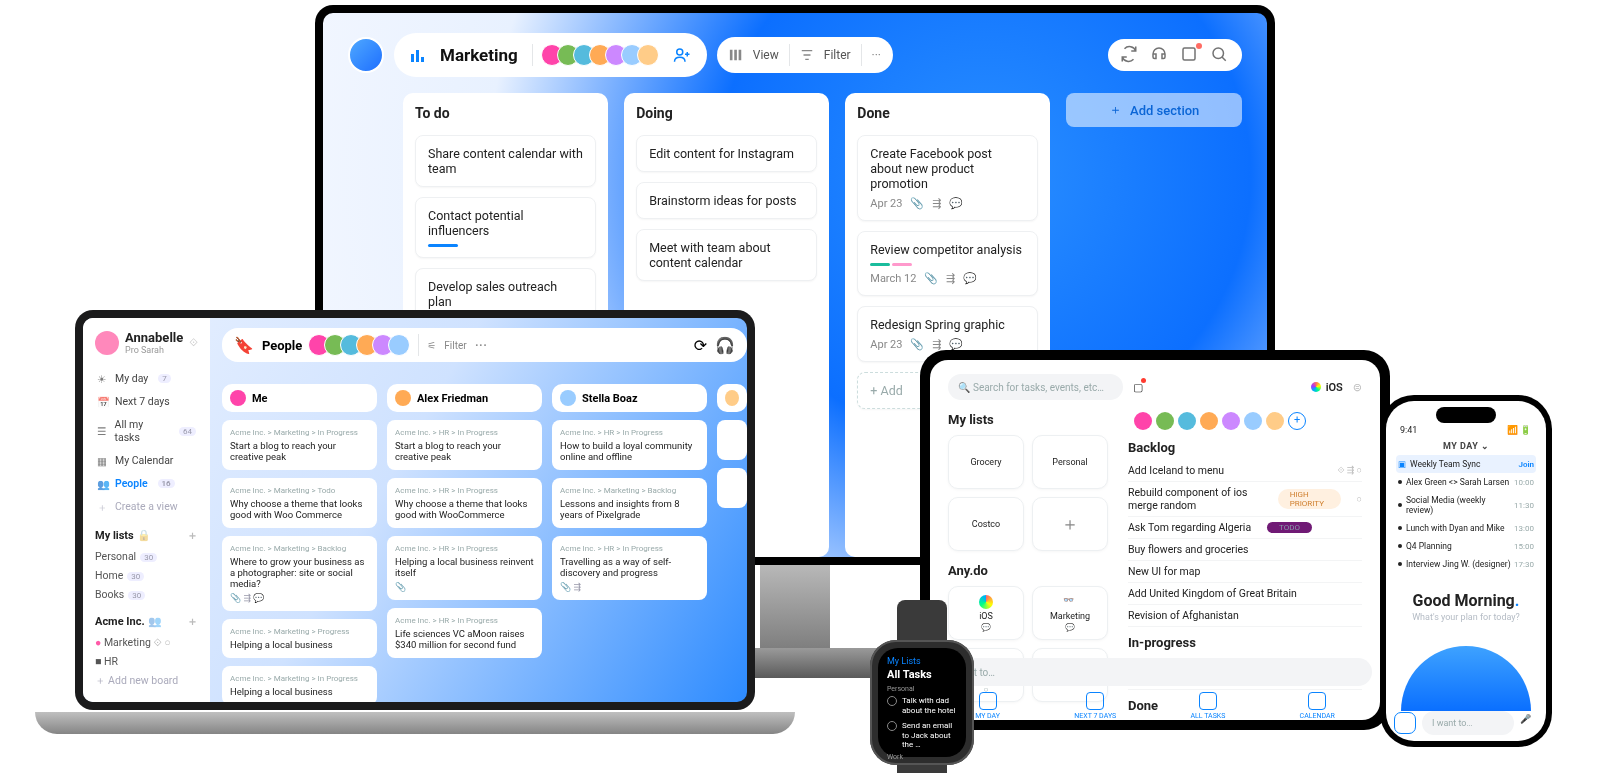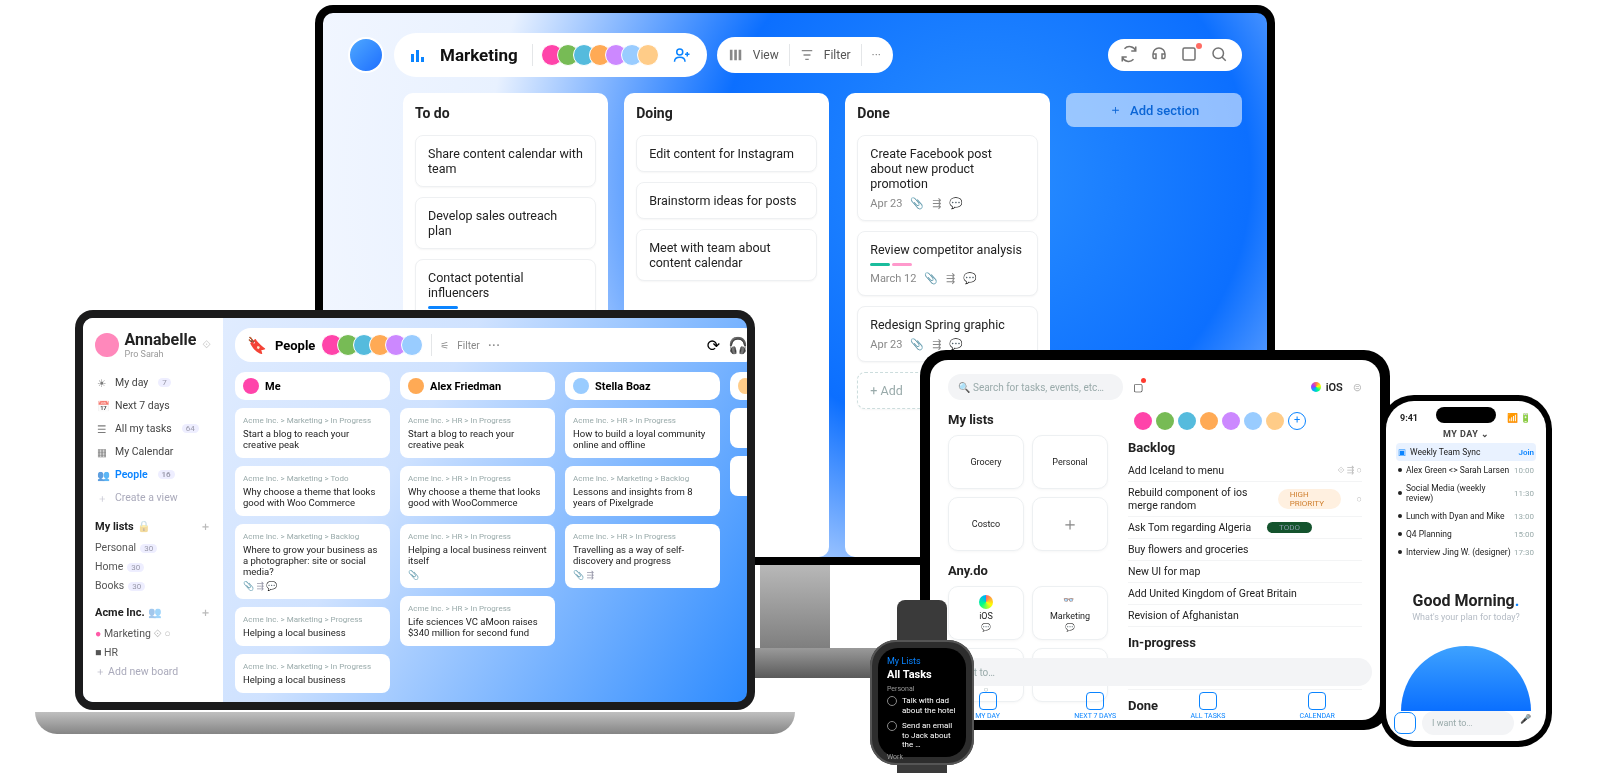--- a/index.html
+++ b/index.html
@@ -32,34 +32,34 @@
 
   
   .laptop-wrap{position:absolute;left:75px;top:310px;z-index:3;}
   .laptop{width:680px;height:400px;background:#1b1b1c;border-radius:18px;padding:8px;}
   .laptop-screen{width:100%;height:100%;background:linear-gradient(120deg,#e9f1ff 0%,#cfe2ff 45%,#2d8bff 100%);border-radius:10px;overflow:hidden;display:flex;}
   .laptop-base{width:760px;height:22px;background:linear-gradient(#bfbfbf,#858585);border-radius:0 0 40px 40px;margin-left:-40px;margin-top:2px;}
 
   .lp-side{width:140px;background:#fff;height:100%;padding:12px;font-size:11px;color:#222;}
   .lp-user{display:flex;align-items:center;gap:6px;margin-bottom:12px;}
   .lp-user .av{width:24px;height:24px;border-radius:50%;background:#f8b;}
-  .lp-user .nm{font-weight:700;font-size:16px;}
+  .lp-user .nm{font-weight:700;font-size:13px;}
   .lp-user .sub{font-size:9px;color:#999;}
   .lp-nav-item{display:flex;align-items:center;gap:6px;padding:5px 2px;color:#444;font-size:10.5px;cursor:pointer;}
   .lp-nav-item.active{color:#0a84ff;font-weight:600;}
   .lp-nav-item .dot{width:12px;height:12px;opacity:.7;}
   .lp-sect{font-weight:700;font-size:11px;margin:10px 0 4px;display:flex;align-items:center;gap:4px;}
   .lp-lst{font-size:10.5px;color:#555;padding:3px 0;}
   .lp-badge{font-size:8px;background:#eef;color:#99a;padding:0 4px;border-radius:6px;margin-left:4px;}
 
   .lp-main{flex:1;padding:10px 12px;}
   .lp-top{display:flex;align-items:center;gap:8px;background:#fff;border-radius:16px;padding:6px 12px;margin-bottom:10px;}
   .lp-top-title{font-weight:700;font-size:13px;}
   .lp-cols{display:flex;gap:10px;}
-  .lp-col{background:rgba(255,255,255,.0);width:155px;display:flex;flex-direction:column;gap:8px;}
+  .lp-col{background:rgba(255,255,255,.0);width:155px;display:flex;flex-direction:column;gap:8px;margin-top:12px;}
   .lp-col-hd{background:#fff;border-radius:10px;padding:6px 8px;display:flex;align-items:center;gap:6px;font-weight:700;font-size:11px;}
   .lp-col-hd .av{width:16px;height:16px;border-radius:50%;}
   .lp-card{background:#fff;border-radius:8px;padding:8px;font-size:9.5px;color:#222;position:relative;}
   .lp-card .crumb{font-size:8px;color:#9aa;margin-bottom:3px;}
   .lp-card .avr{position:absolute;right:6px;bottom:6px;width:14px;height:14px;border-radius:50%;}
   .lp-card .ic{font-size:9px;color:#99a;margin-top:4px;}
 
   
   .watch{position:absolute;left:870px;top:600px;width:104px;z-index:5;}
   .watch-body{width:104px;height:125px;background:#2d2d2d;border-radius:26px;padding:8px;box-shadow:inset 0 0 0 2px #555;}
@@ -93,29 +93,29 @@
   .tab-bottom{position:absolute;bottom:10px;left:18px;right:18px;}
   .tab-dock{display:flex;justify-content:space-around;align-items:end;margin-top:6px;}
   .tab-dock .dk{font-size:7px;color:#0a84ff;text-align:center;}
   .tab-dock .dk .ic{width:18px;height:18px;margin:0 auto 2px;border:1px solid #0a84ff;border-radius:4px;}
   .tab-want{background:#f3f4f6;border-radius:14px;height:28px;display:flex;align-items:center;padding:0 12px;font-size:10px;color:#9aa;margin-bottom:6px;}
 
   
   .phone{position:absolute;left:1380px;top:395px;width:172px;height:352px;background:#000;border-radius:34px;padding:6px;z-index:6;}
   .phone-scr{width:100%;height:100%;background:#fff;border-radius:28px;overflow:hidden;position:relative;font-size:9px;color:#222;}
   .notch{position:absolute;top:6px;left:50%;transform:translateX(-50%);width:60px;height:16px;background:#000;border-radius:10px;}
-  .ph-status{display:flex;justify-content:space-between;padding:12px 14px 2px;font-size:9px;font-weight:700;}
+  .ph-status{display:flex;justify-content:space-between;padding:24px 14px 2px;font-size:9px;font-weight:400;}
   .ph-head{text-align:center;font-size:9px;font-weight:700;letter-spacing:.5px;color:#444;margin:4px 0;}
   .ph-list{padding:0 10px;}
   .ph-row{display:flex;align-items:center;justify-content:space-between;padding:4px 2px;font-size:8.5px;}
   .ph-row.active{background:#e9f2ff;border-radius:4px;}
   .ph-row .l{display:flex;gap:4px;align-items:center;}
   .ph-row .bullet{width:4px;height:4px;background:#222;border-radius:50%;}
   .ph-row .r{color:#9aa;font-size:8px;}
-  .ph-hero{text-align:center;margin-top:30px;}
+  .ph-hero{text-align:center;margin-top:18px;}
   .ph-hero h2{font-size:16px;font-weight:700;}
   .ph-hero h2 .dot{color:#0a84ff;}
   .ph-hero p{font-size:9px;color:#b5bcc5;margin-top:2px;}
   .ph-arc{position:absolute;bottom:30px;left:50%;transform:translateX(-50%);width:130px;height:65px;border-radius:130px 130px 0 0;background:linear-gradient(180deg,#3ea2ff,#0a6fff);}
   .ph-bot{position:absolute;bottom:6px;left:8px;right:8px;display:flex;align-items:center;gap:6px;}
   .ph-bot .hm{width:22px;height:22px;border:1.5px solid #0a84ff;border-radius:7px;}
   .ph-bot .inp{flex:1;background:#f3f4f6;border-radius:14px;height:24px;display:flex;align-items:center;padding:0 10px;font-size:9px;color:#9aa;}
   .ph-bot .mic{width:18px;height:18px;color:#0a84ff;}
 
   
@@ -204,22 +204,22 @@
               <path d="M21 21l-5-5"></path>
             </svg>
           </span>
     </div>
   </div>
 
   <div class="mk-board">
     <div class="mk-col">
       <div class="mk-col-title">To do</div>
       <div class="mk-card"><span>Share content calendar with team</span></div>
+      <div class="mk-card"><span>Contact potential influencers</span><div style="height:3px;width:30px;background:#0a84ff;border-radius:2px;margin-top:6px;"></div></div>
       <div class="mk-card"><span>Develop sales outreach plan</span></div>
-      <div class="mk-card"><span>Contact potential influencers</span><div style="height:3px;width:30px;background:#0a84ff;border-radius:2px;margin-top:6px;"></div></div>
       <div class="mk-card"><span>Review the card designs by Sophie</span><div class="meta">
               <span>4  ·  14</span>
             </div></div>
     </div>
 
     <div class="mk-col">
       <div class="mk-col-title">Doing</div>
       <div class="mk-card"><span>Edit content for Instagram</span></div>
       <div class="mk-card"><span>Brainstorm ideas for posts</span></div>
       <div class="mk-card"><span>Meet with team about content calendar</span><div class="avr c3"></div></div>
@@ -487,21 +487,21 @@
             <span>Add Iceland to menu</span>
             <span style="margin-left:auto;font-size:9px;color:#bbb;">⟐ ⇶ ○</span>
           </div>
        <div class="tab-task">
             <span>Rebuild component of ios merge random</span>
             <span class="tag">HIGH PRIORITY</span>
             <span style="margin-left:auto;font-size:9px;color:#bbb;">○</span>
           </div>
        <div class="tab-task">
             <span>Ask Tom regarding Algeria</span>
-            <span class="tag" style="background:#14532d;color:#89a;">TODO</span>
+            <span class="tag" style="background:#701a75;color:#89a;">TODO</span>
           </div>
        <div class="tab-task">
             <span>Buy flowers and groceries</span>
           </div>
        <div class="tab-task">
             <span>New UI for map</span>
           </div>
        <div class="tab-task">
             <span>Add United Kingdom of Great Britain</span>
           </div>

